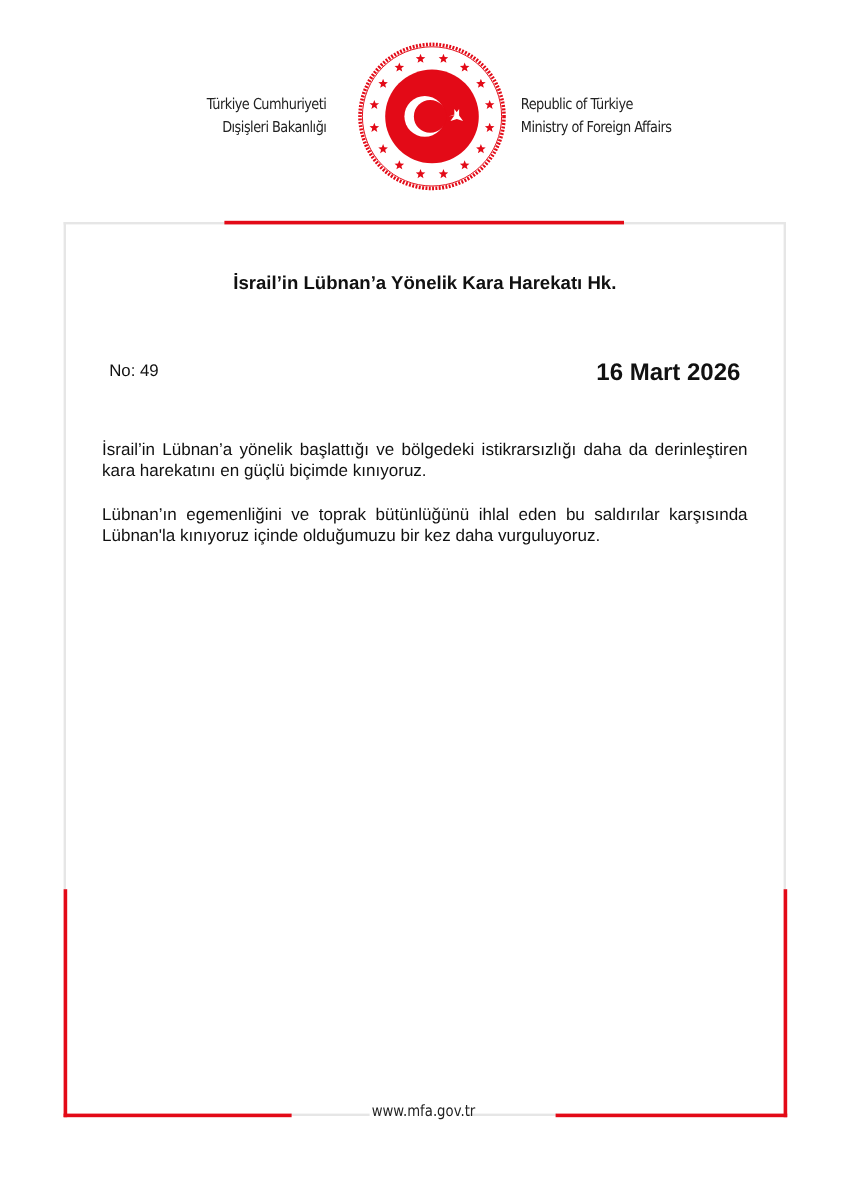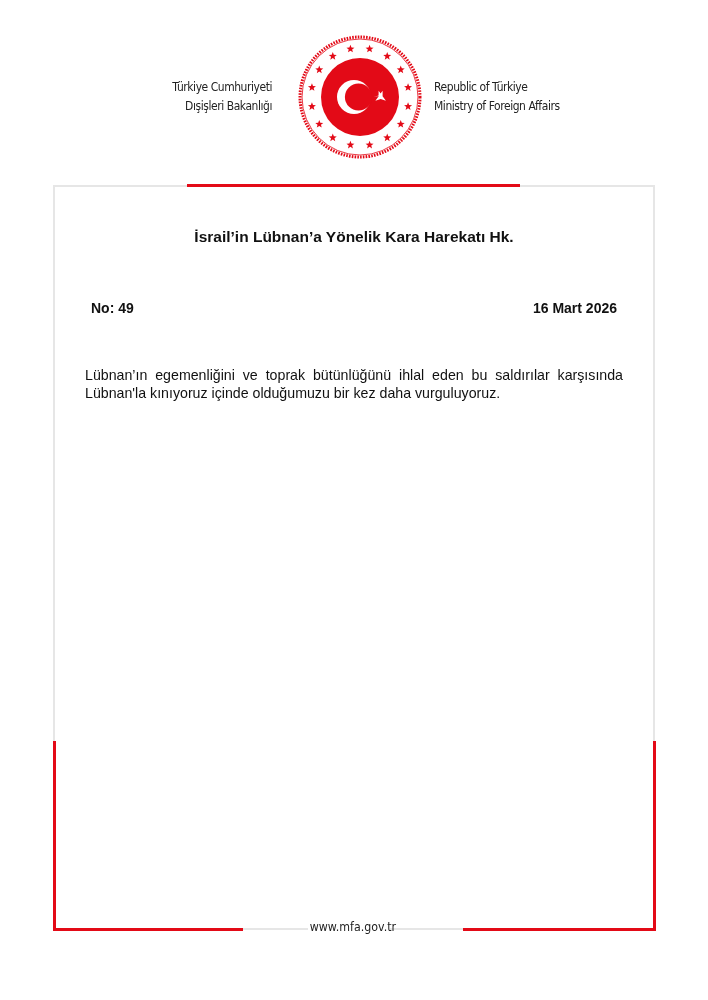--- a/index.html
+++ b/index.html
@@ -37,22 +37,22 @@
       background: #fff; text-align: center;
       font-family: "DejaVu Sans", sans-serif; font-size: 13px; color: #222;
       transform: scaleX(0.85); transform-origin: left top; white-space: nowrap;
       padding: 0 2px;
     }
 
     .title {
       position: absolute; left: 0; width: 708px; top: 228px; text-align: center;
       font-weight: bold; font-size: 15.5px; color: #111;
     }
-    .meta-no { position: absolute; left: 91px; top: 300px; font-weight: bold; font-size: 14px; }
-    .meta-date { position: absolute; right: 91px; top: 300px; font-weight: bold; font-size: 14px; }
+    .meta-no { position: absolute; left: 91px; top: 300px; font-weight: normal; font-size: 14px; }
+    .meta-date { position: absolute; right: 91px; top: 300px; font-weight: bold; font-size: 20px; }
 
     .body {
       position: absolute; left: 85px; width: 538px; top: 366px;
       font-size: 14.2px; line-height: 18px; color: #111;
     }
     .body p { margin: 0 0 18px 0; text-align: justify; }
   </style>
 </head>
 <body>
 
@@ -101,16 +101,17 @@
 <div class="line red-left-v red" style="background: rgb(227, 10, 23);"></div>
 <div class="line red-left-h red" style="background: rgb(227, 10, 23);"></div>
 <div class="line red-right-v red" style="background: rgb(227, 10, 23);"></div>
 <div class="line red-right-h red" style="background: rgb(227, 10, 23);"></div>
 
 <div class="title">İsrail’in Lübnan’a Yönelik Kara Harekatı Hk.</div>
 <div class="meta-no">No: 49</div>
 <div class="meta-date">16 Mart 2026</div>
 
 <div class="body">
+  <p>İsrail’in Lübnan’a yönelik başlattığı ve bölgedeki istikrarsızlığı daha da derinleştiren kara harekatını en güçlü biçimde kınıyoruz.</p>
   <p>Lübnan’ın egemenliğini ve toprak bütünlüğünü ihlal eden bu saldırılar karşısında Lübnan'la kınıyoruz içinde olduğumuzu bir kez daha vurguluyoruz.</p>
 </div>
 
 <div class="url">www.mfa.gov.tr</div>
 
 </body></html>

